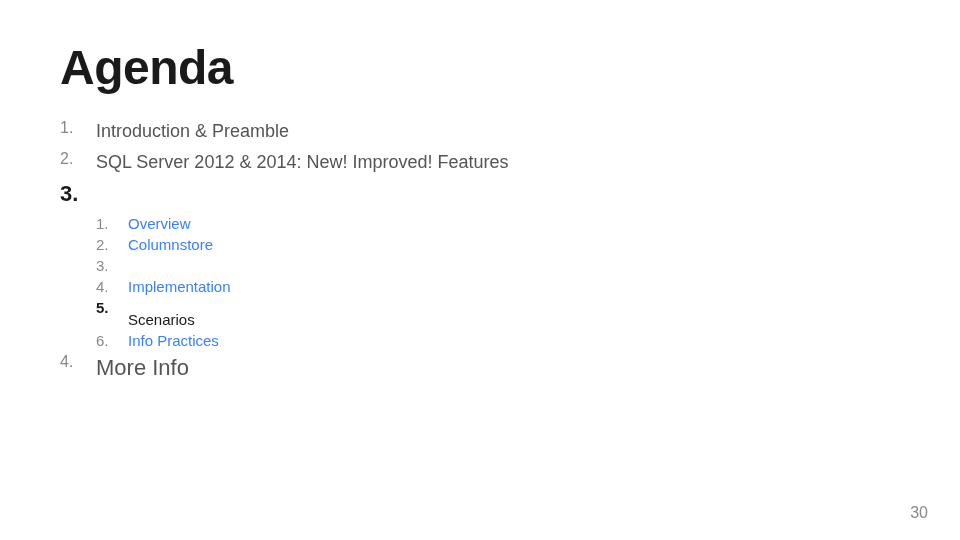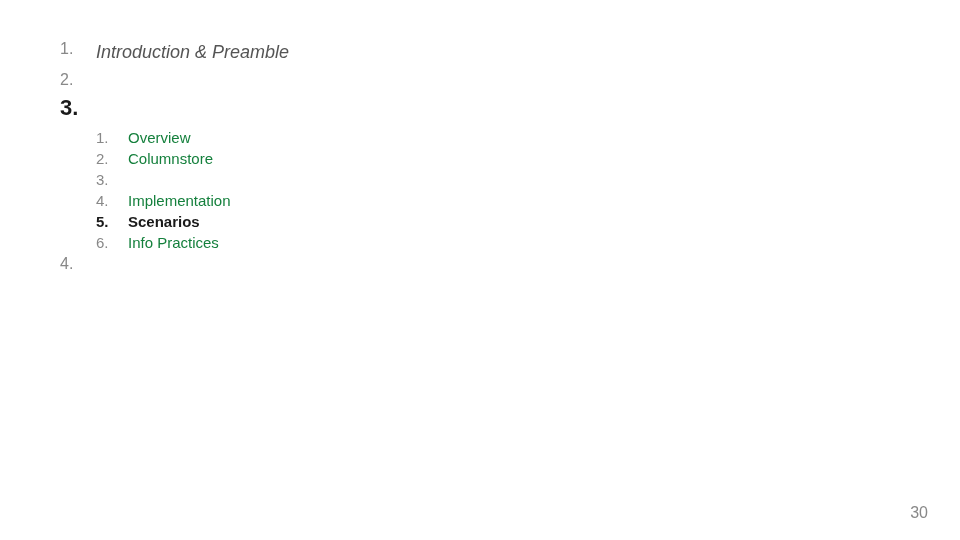--- a/index.html
+++ b/index.html
@@ -49,21 +49,20 @@
     .agenda-item .num {
       min-width: 36px;
       color: #888888;
       font-size: 16px;
     }
 
     .agenda-item .text {
       color: #555555;
       font-size: 18px;
       line-height: 1.4;
-      font-style: italic;
     }
 
     .agenda-item.active .text {
       color: #1a1a1a;
       font-weight: 700;
       font-size: 22px;
     }
 
     .agenda-item.active .num {
       color: #1a1a1a;
@@ -85,56 +84,59 @@
       padding-left: 36px;
     }
 
     .sub-item .sub-num {
       min-width: 32px;
       color: #888888;
       font-size: 15px;
     }
 
     .sub-item .sub-text {
-      color: #15803d;
+      color: #3b82f6;
       font-size: 15px;
     }
 
     .sub-item.sub-active .sub-num {
       color: #1a1a1a;
       font-weight: 700;
     }
 
     .sub-item.sub-active .sub-text {
       color: #1a1a1a;
-      font-weight: 700;
+      font-weight: 400;
+      margin-top: 12px;
     }
 
     .page-number {
       position: absolute;
       bottom: 18px;
       right: 32px;
       font-size: 16px;
       color: #888888;
     }
   </style>
 </head>
 <body>
 
 <div class="slide">
+  <h1 class="slide-title">Agenda</h1>
 
   <ul class="agenda-list">
 
     <li class="agenda-item">
       <span class="num">1.</span>
       <span class="text">Introduction &amp; Preamble</span>
     </li>
 
     <li class="agenda-item">
       <span class="num">2.</span>
+      <span class="text">SQL Server 2012 &amp; 2014: New! Improved! Features</span>
     </li>
 
     <li class="agenda-item active">
       <span class="num">3.</span>
     </li>
 
     <li>
       <ul class="sub-list">
         <li class="sub-item">
           <span class="sub-num">1.</span>
@@ -157,17 +159,18 @@
         </li>
         <li class="sub-item">
           <span class="sub-num">6.</span>
           <span class="sub-text">Info Practices</span>
         </li>
       </ul>
     </li>
 
     <li class="agenda-item">
       <span class="num">4.</span>
+      <span class="text" style="font-size:22px; color:#555555;">More Info</span>
     </li>
   </ul>
 
   <div class="page-number">30</div>
 </div>
 
 </body></html>

